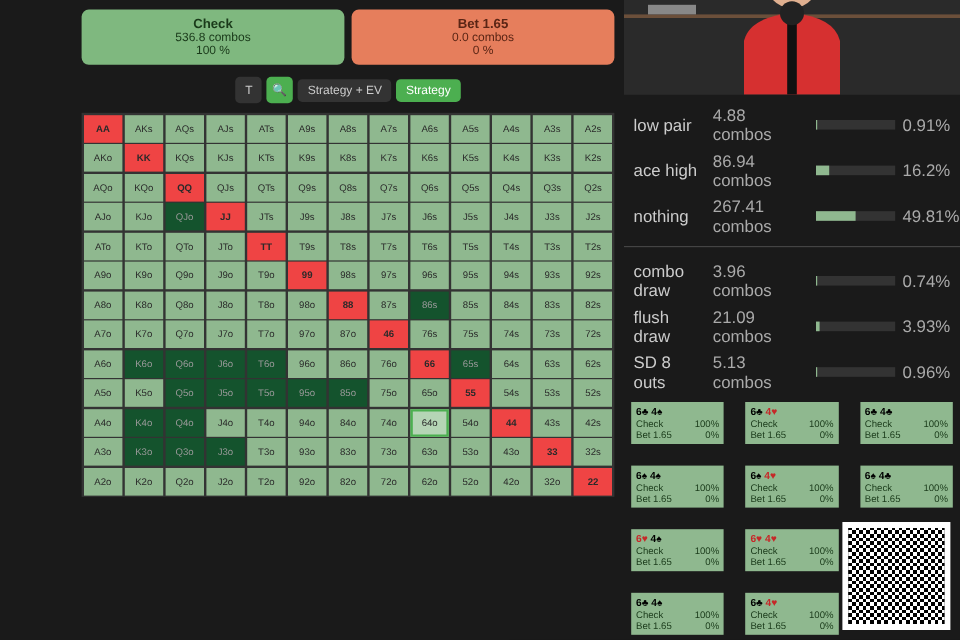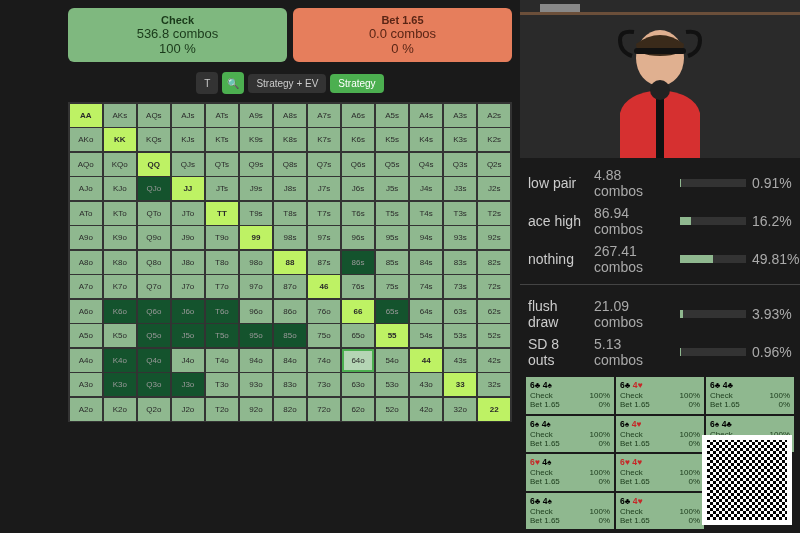--- a/index.html
+++ b/index.html
@@ -5,42 +5,42 @@
 *{margin:0;padding:0;box-sizing:border-box}
 body{background:#1a1a1a;font-family:Arial,sans-serif;color:#ccc;width:800px;height:533px;overflow:hidden;position:relative}
 .container{display:flex;height:100%}
 .left{width:520px;padding:8px 8px 8px 68px}
 .right{width:280px;display:flex;flex-direction:column}
 .actions{display:flex;gap:6px;margin-bottom:10px}
 .action-btn{flex:1;padding:6px;border-radius:6px;text-align:center;font-size:10px;cursor:pointer}
 .action-check{background:#7fb87f;color:#1a3a1a}
 .action-bet{background:#e67e5c;color:#5a2515}
 .action-btn .main{font-weight:600;font-size:11px}
-.action-btn .sub{font-size:13px}
+.action-btn .sub{font-size:10px}
 .toolbar{display:flex;gap:4px;margin:8px 0;align-items:center;justify-content:center}
 .tb-btn{padding:4px 8px;border-radius:4px;font-size:10px;background:#333;cursor:pointer}
 .tb-btn.active{background:#4caf50;color:#fff}
 .tb-btn.icon{width:22px;height:22px;display:flex;align-items:center;justify-content:center}
 .grid{display:grid;grid-template-columns:repeat(13,1fr);gap:1.5px;background:#333;padding:1.5px}
 .cell{background:#8fb88f;font-size:8px;padding:7px 0;text-align:center;color:#2a2a2a;cursor:pointer}
-.cell.pair{background:#bef264;font-weight:600}
+.cell.pair{background:#ef4444;font-weight:600}
 .cell.dark{background:#14532d;color:#999}
 .cell.highlight{background:#b5d5b5;box-shadow:0 0 0 2px #4caf50 inset;font-weight:400}
 .webcam{width:280px;height:158px;background:#2a2a2a;position:relative;overflow:hidden}
 .person{position:absolute;bottom:0;left:50%;transform:translateX(-50%)}
 .shelf{position:absolute;top:12px;left:0;width:100%;height:3px;background:#6b4f3a}
 .book{position:absolute;top:-8px;left:20px;width:40px;height:8px;background:#888}
 .stats{padding:6px 8px 2px}
 .stat-row{display:flex;align-items:center;gap:6px;padding:3px 0;font-size:14px}
 .stat-label{width:60px}
 .stat-combos{width:80px;color:#aaa}
 .stat-bar{flex:1;height:8px;background:#333;position:relative}
 .stat-fill{height:100%;background:#8fb88f}
-.stat-pct{width:40px;text-align:left;color:#aaa}
-.hands{flex:1;display:grid;grid-template-columns:1fr 1fr 1fr;gap:2px;padding:4px 6px}
+.stat-pct{width:40px;text-align:center;color:#aaa}
+.hands{flex:1;display:grid;grid-template-columns:1fr 1fr 1fr;gap:18px;padding:4px 6px}
 .hand{background:#8fb88f;padding:3px 4px;font-size:8px;color:#1a3a1a;position:relative}
 .hand .cards{color:#000;font-weight:600;margin-bottom:1px;font-size:8.5px}
 .hand .cards .red{color:#c62828}
 .hand .row{display:flex;justify-content:space-between}
 .qr{position:absolute;bottom:8px;right:8px;width:90px;height:90px;background:#fff;padding:5px}
 .qr-inner{width:100%;height:100%;background:
   repeating-linear-gradient(0deg,#000 0 3px,#fff 3px 6px),
   repeating-linear-gradient(90deg,#000 0 3px,#fff 3px 6px);
   background-blend-mode:difference}
 .divider{height:1px;background:#444;margin:4px 0}
@@ -277,20 +277,28 @@
           <div class="stat-combos">267.41 combos</div>
           <div class="stat-bar">
             <div class="stat-fill" style="width:50%"></div>
           </div>
           <div class="stat-pct">49.81%</div>
         </div>
       </div>
   <div class="divider"></div>
   <div class="stats" id="stats2">
         <div class="stat-row">
+          <div class="stat-label">combo draw</div>
+          <div class="stat-combos">3.96 combos</div>
+          <div class="stat-bar">
+            <div class="stat-fill" style="width:1%"></div>
+          </div>
+          <div class="stat-pct">0.74%</div>
+        </div>
+        <div class="stat-row">
           <div class="stat-label">flush draw</div>
           <div class="stat-combos">21.09 combos</div>
           <div class="stat-bar">
             <div class="stat-fill" style="width:4%"></div>
           </div>
           <div class="stat-pct">3.93%</div>
         </div>
         <div class="stat-row">
           <div class="stat-label">SD 8 outs</div>
           <div class="stat-combos">5.13 combos</div>

